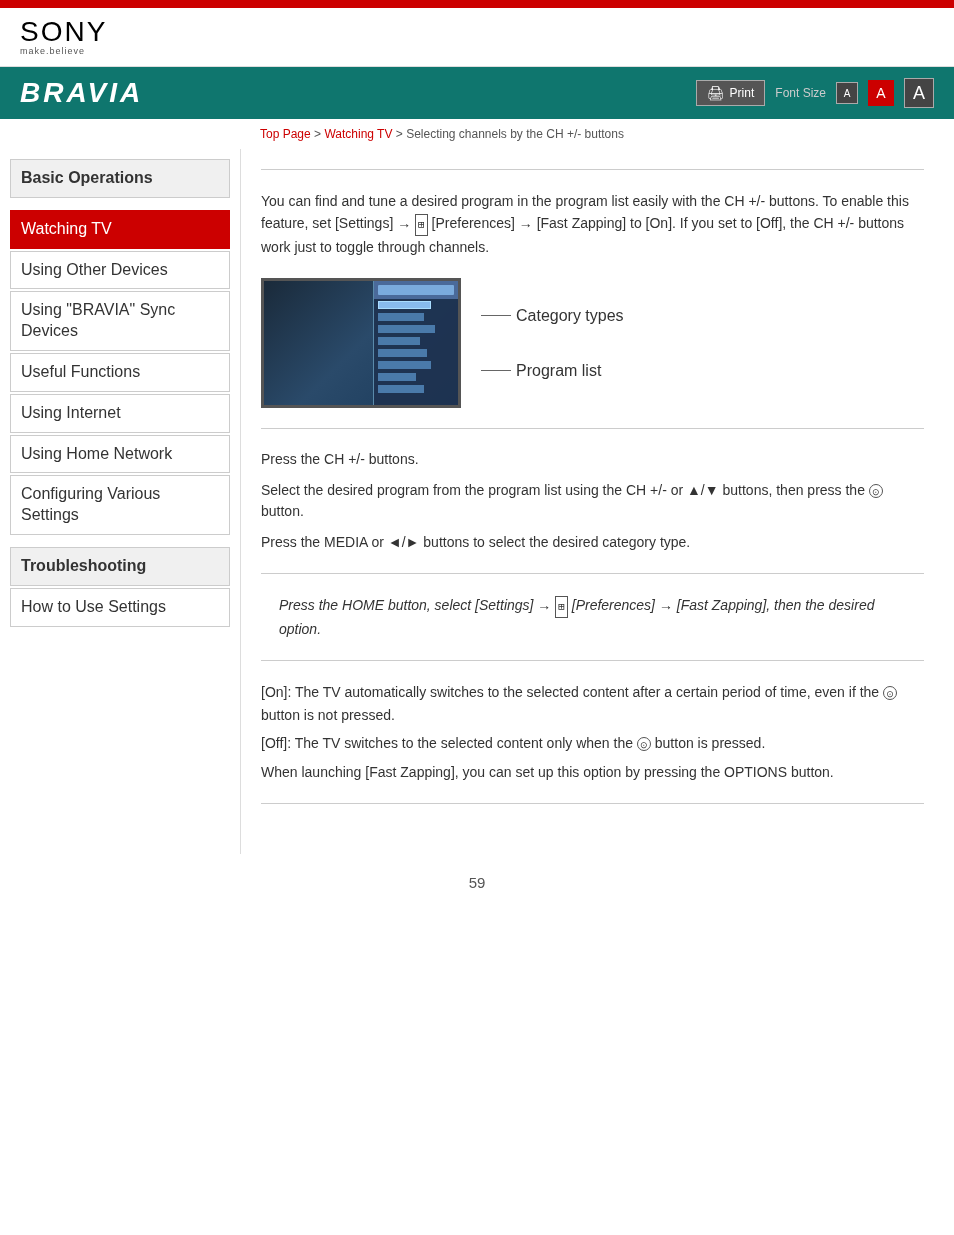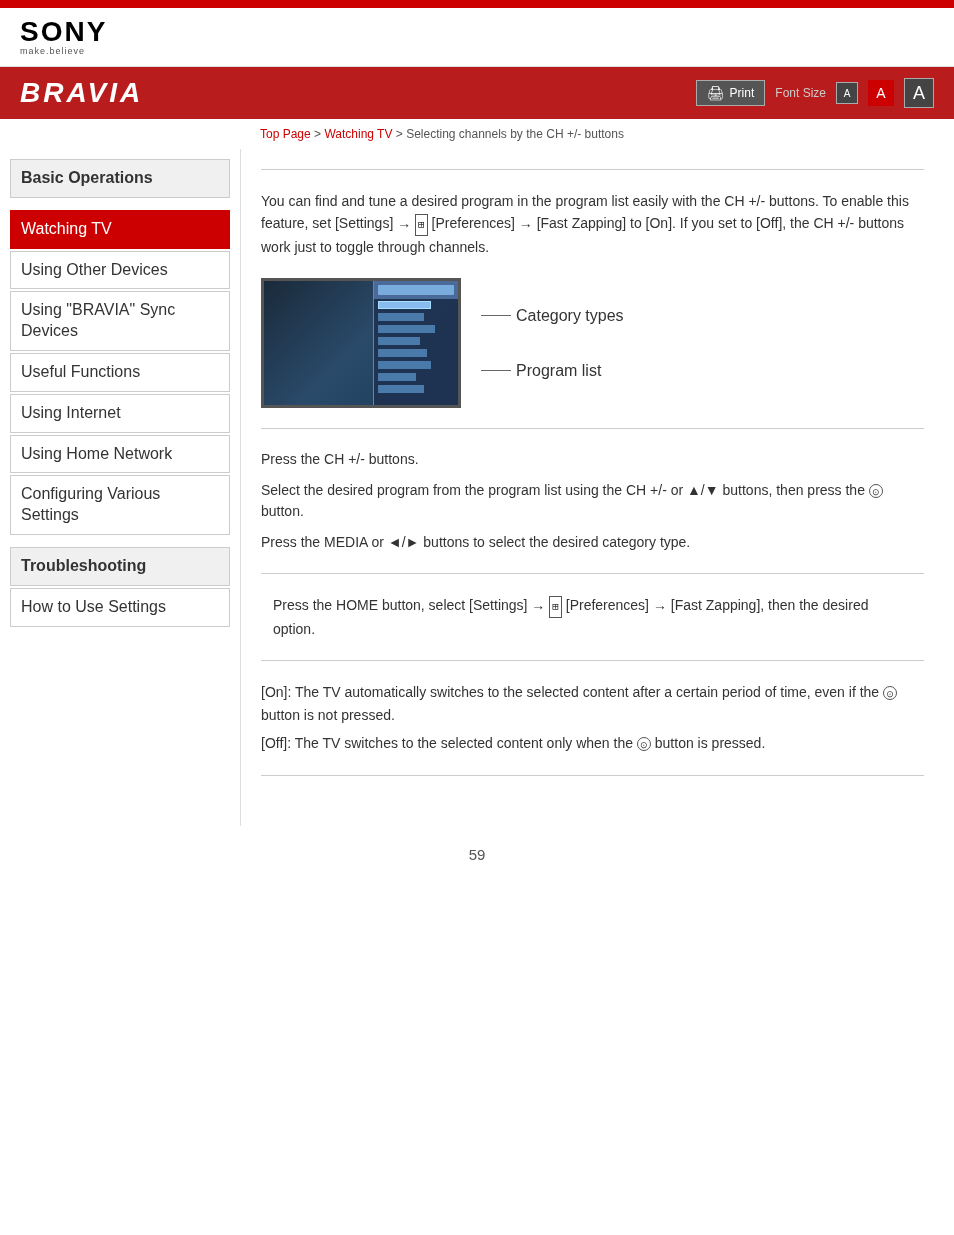--- a/index.html
+++ b/index.html
@@ -2,25 +2,25 @@
 <html><head>
   <meta charset="utf-8">
   <style>
     * { margin: 0; padding: 0; box-sizing: border-box; }
     body { font-family: Arial, sans-serif; font-size: 14px; color: #333; background: #fff; width: 954px; min-height: 1235px; }
 
     
     .top-bar { height: 8px; background: #cc0000; }
     .header { display: flex; align-items: center; padding: 10px 20px; background: #fff; border-bottom: 1px solid #ddd; }
     .sony-logo { display: flex; flex-direction: column; align-items: flex-start; }
-    .sony-text { font-size: 28px; font-weight: 700; letter-spacing: 2px; color: #000; line-height: 1; }
+    .sony-text { font-size: 28px; font-weight: 400; letter-spacing: 2px; color: #000; line-height: 1; }
     .make-believe { font-size: 9px; color: #555; letter-spacing: 1px; }
 
     
-    .bravia-bar { background: #b91c1c; display: flex; align-items: center; justify-content: space-between; padding: 10px 20px; }
+    .bravia-bar { background: #0f766e; display: flex; align-items: center; justify-content: space-between; padding: 10px 20px; }
     .bravia-title { font-size: 28px; font-weight: bold; color: #fff; letter-spacing: 3px; font-style: italic; }
     .bravia-controls { display: flex; align-items: center; gap: 10px; }
     .print-btn { border: 1px solid #aaa; background: #555; color: #fff; padding: 4px 10px; font-size: 12px; cursor: pointer; display: flex; align-items: center; gap: 5px; }
     .print-icon { font-size: 14px; }
     .font-size-label { color: #ccc; font-size: 12px; }
     .font-btn { border: 1px solid #aaa; background: #444; color: #fff; cursor: pointer; display: inline-flex; align-items: center; justify-content: center; }
     .font-btn.small { width: 22px; height: 22px; font-size: 10px; }
     .font-btn.medium { width: 26px; height: 26px; font-size: 14px; background: #cc0000; border-color: #cc0000; }
     .font-btn.large { width: 30px; height: 30px; font-size: 18px; }
 
@@ -56,21 +56,21 @@
     .program-row-bar.selected { background: #88bbee; border: 1px solid #aaddff; }
     .program-row-bar.dim { background: #4a7aaa; }
     .diagram-label { font-size: 16px; color: #333; display: flex; align-items: center; gap: 5px; }
     .label-line { width: 30px; height: 1px; background: #666; }
 
     
     .steps-section { margin: 20px 0; }
     .step-item { display: flex; align-items: flex-start; gap: 10px; margin-bottom: 10px; font-size: 14px; line-height: 1.5; }
 
     
-    .note-section { margin: 20px 12px; font-size: 14px; line-height: 1.6; }
+    .note-section { margin: 20px 18px; font-size: 14px; line-height: 1.6; font-style: italic; }
 
     .option-section { margin: 20px 0; font-size: 14px; line-height: 1.6; }
     .option-item { margin-bottom: 6px; }
 
     
     .page-number { text-align: center; padding: 20px; font-size: 15px; color: #555; }
     .circle-btn { display: inline-block; width: 14px; height: 14px; border: 1px solid #555; border-radius: 50%; font-size: 9px; text-align: center; line-height: 14px; }
     .settings-icon { font-size: 11px; border: 1px solid #555; padding: 1px 2px; display: inline-block; font-family: monospace; }
   </style>
 </head>
@@ -200,20 +200,23 @@
 
     <hr class="content-divider">
 
     <div class="option-section">
       <div class="option-item">
         <span>[On]: The TV automatically switches to the selected content after a certain period of time, even if the <span class="circle-btn">⊙</span> button is not pressed.</span>
       </div>
       <div class="option-item">
         <span>[Off]: The TV switches to the selected content only when the <span class="circle-btn">⊙</span> button is pressed.</span>
       </div>
+      <div class="option-item">
+        <span>When launching [Fast Zapping], you can set up this option by pressing the OPTIONS button.</span>
+      </div>
     </div>
 
     <hr class="content-divider">
 
   </div>
 </div>
 
 <div class="page-number">59</div>
 
 </body></html>

